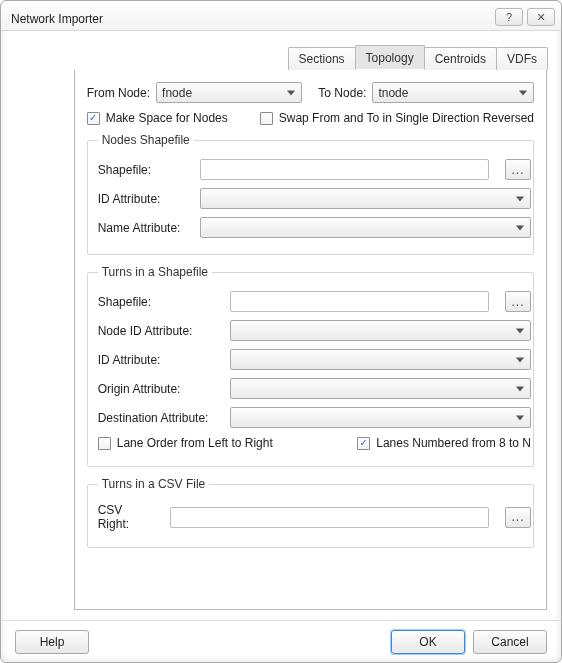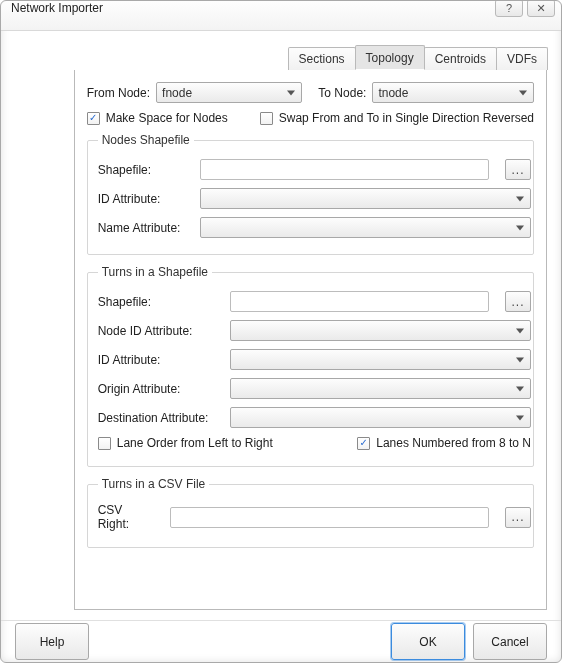--- a/index.html
+++ b/index.html
@@ -12,22 +12,22 @@
     width: 562px; height: 663px;
     border: 1px solid #a9a9a9;
     border-radius: 6px;
     box-shadow: 0 0 8px rgba(0,0,0,.12) inset;
     display: flex; flex-direction: column;
   }
   .titlebar {
     height: 30px;
     border-bottom: 1px solid #d9d9d9;
     background: linear-gradient(#fefefe,#f3f3f3);
-    display:flex; align-items:center;
-    padding: 0 6px 15px 10px;
+    display:flex; align-items:flex-end;
+    padding: 0 6px 4px 10px;
     border-radius: 6px 6px 0 0;
   }
   .titlebar .title { flex:1; font-size:12px; }
   .title-btn {
     width: 28px; height: 18px;
     border: 1px solid #b9b9b9;
     border-radius: 3px;
     margin-left: 4px;
     background: linear-gradient(#fcfcfc,#e8e8e8);
     display:flex; align-items:center; justify-content:center;
@@ -140,21 +140,21 @@
   
   .footer {
     height:42px;
     border-top:1px solid #e0e0e0;
     display:flex; align-items:center;
     padding:0 14px;
     gap:8px;
   }
   .spacer { flex:1; }
   .push-btn {
-    min-width:74px; height:37px;
+    min-width:74px; height:24px;
     border:1px solid #a8a8a8;
     border-radius:3px;
     background:linear-gradient(#fdfdfd,#e9e9e9);
     display:flex; align-items:center; justify-content:center;
     font-size:12px; padding:0 12px;
     cursor:default;
   }
   .push-btn.default {
     border-color:#3b8bde;
     box-shadow:0 0 0 1px rgba(59,139,222,.45);

